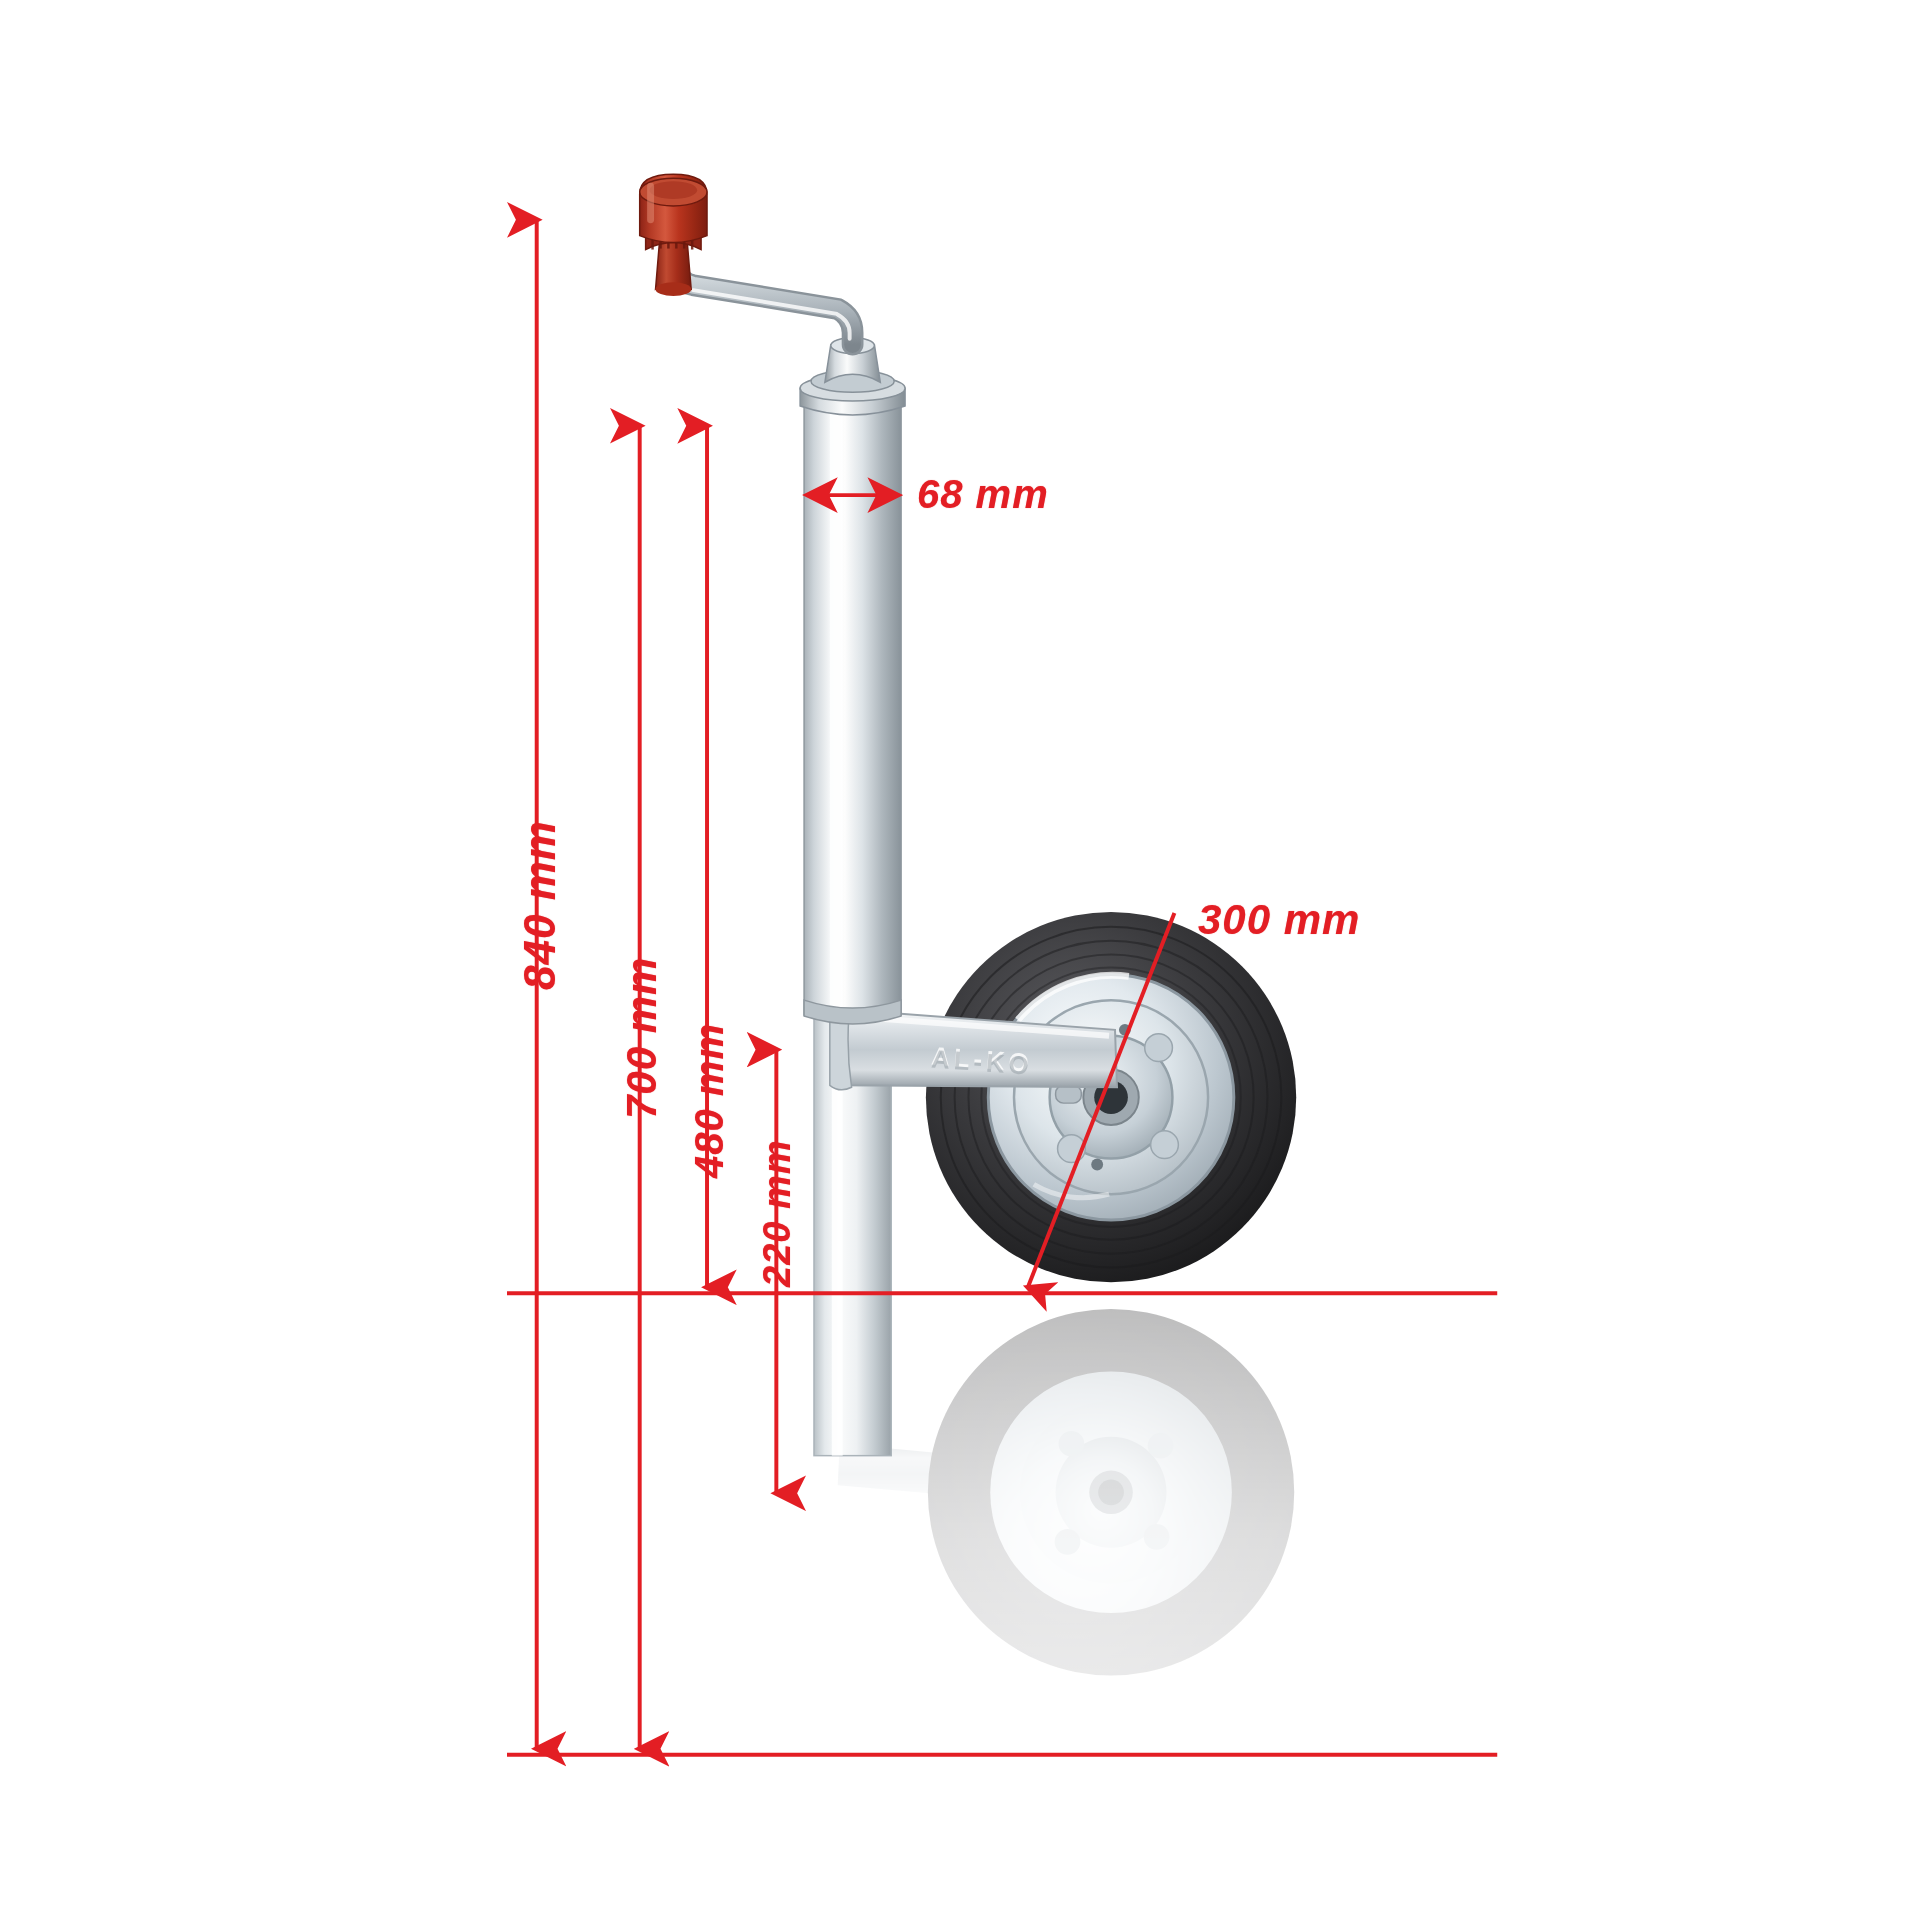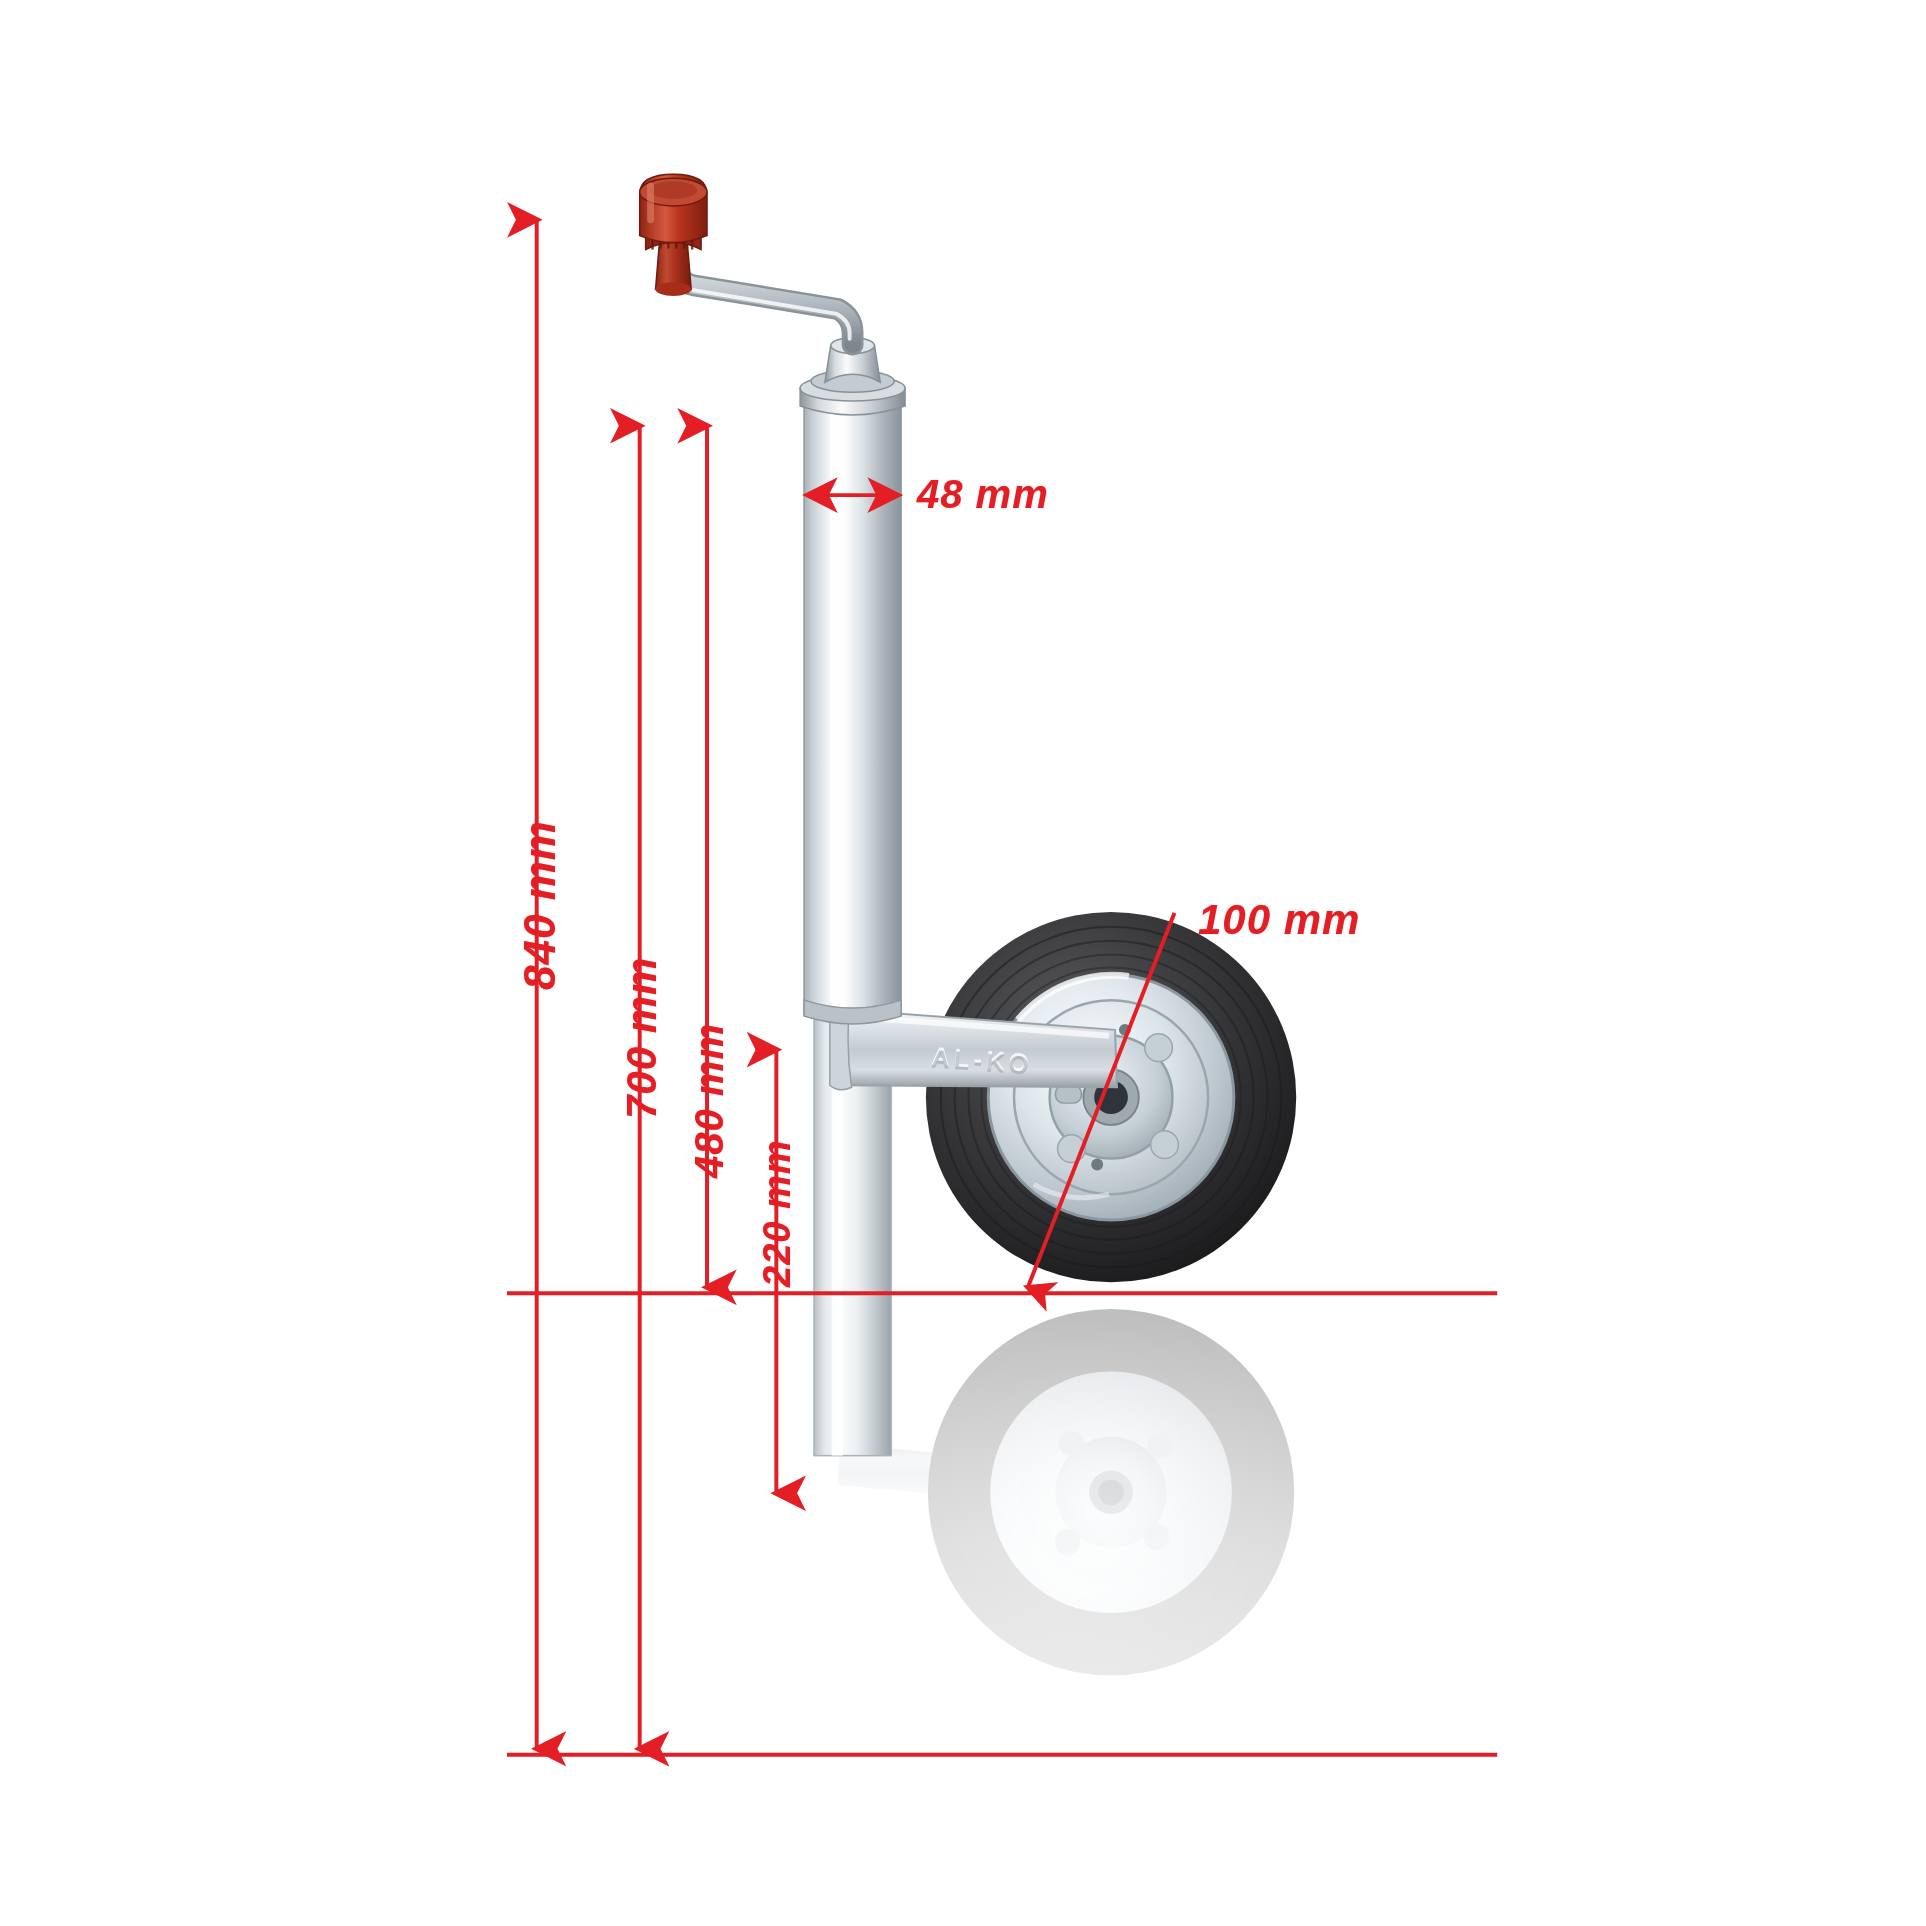--- a/index.html
+++ b/index.html
@@ -284,18 +284,18 @@
   </svg>
 
   <div class="dim-label vert lbl-840" style="left:515px; top:990px;">840 mm</div>
 
   <div class="dim-label vert lbl-700" style="left:618px; top:1119px;">700 mm</div>
 
   <div class="dim-label vert lbl-480" style="left:687px; top:1178px;">480 mm</div>
 
   <div class="dim-label vert lbl-220" style="left:756px; top:1287px;">220 mm</div>
 
-  <div class="dim-label lbl-48" style="left:917px; top:472px;">48 mm</div>
-
-  <div class="dim-label lbl-200" style="left:1198px; top:896px;">100 mm</div>
+  <div class="dim-label lbl-48" style="left:917px; top:472px;">68 mm</div>
+
+  <div class="dim-label lbl-200" style="left:1198px; top:896px;">300 mm</div>
 
 </div>
 
 
 </body></html>

